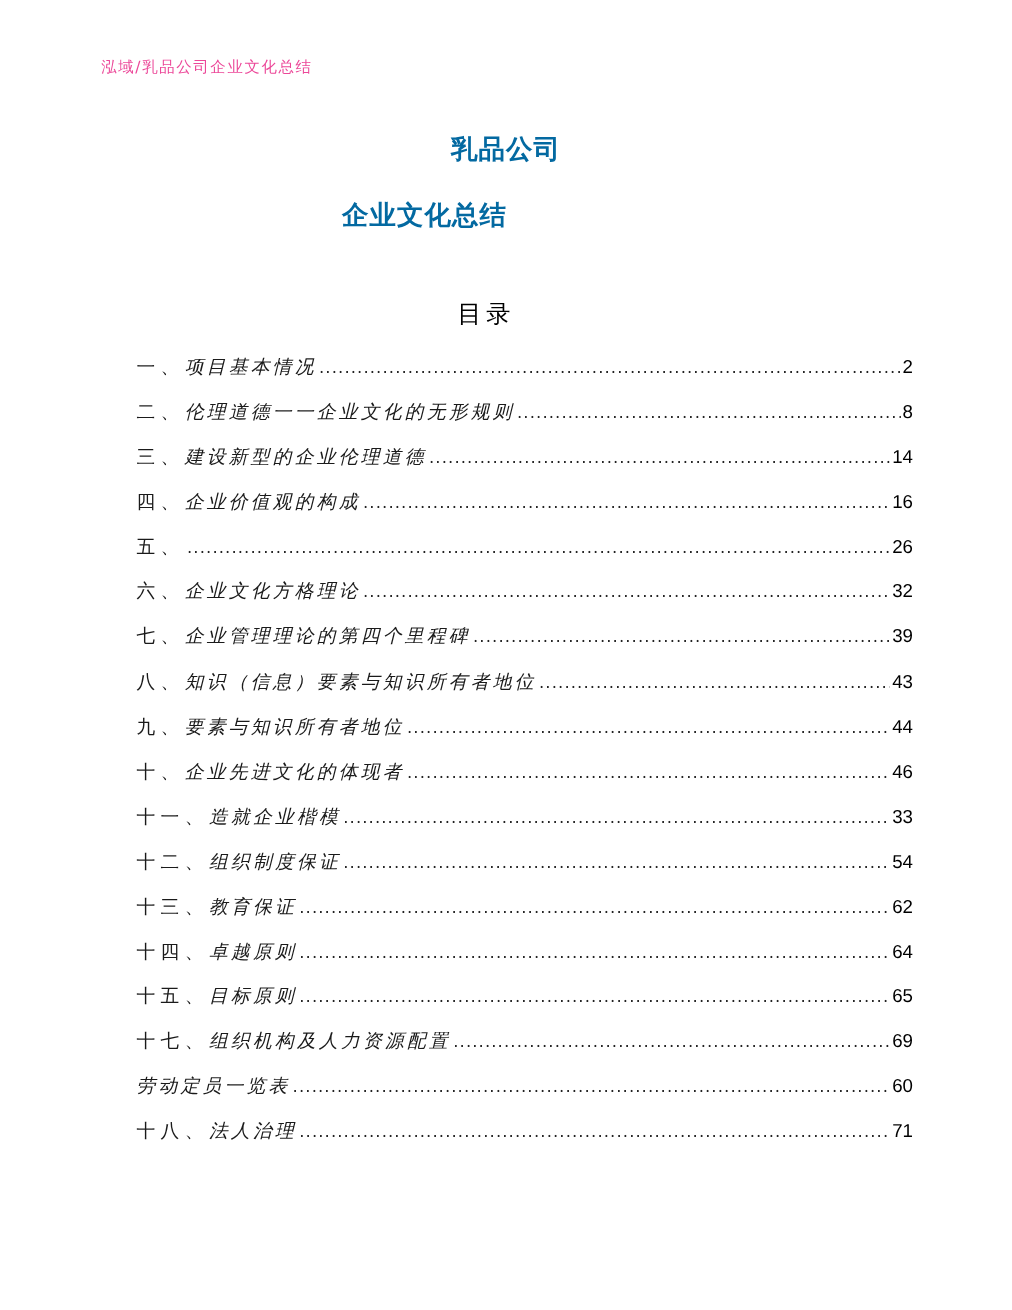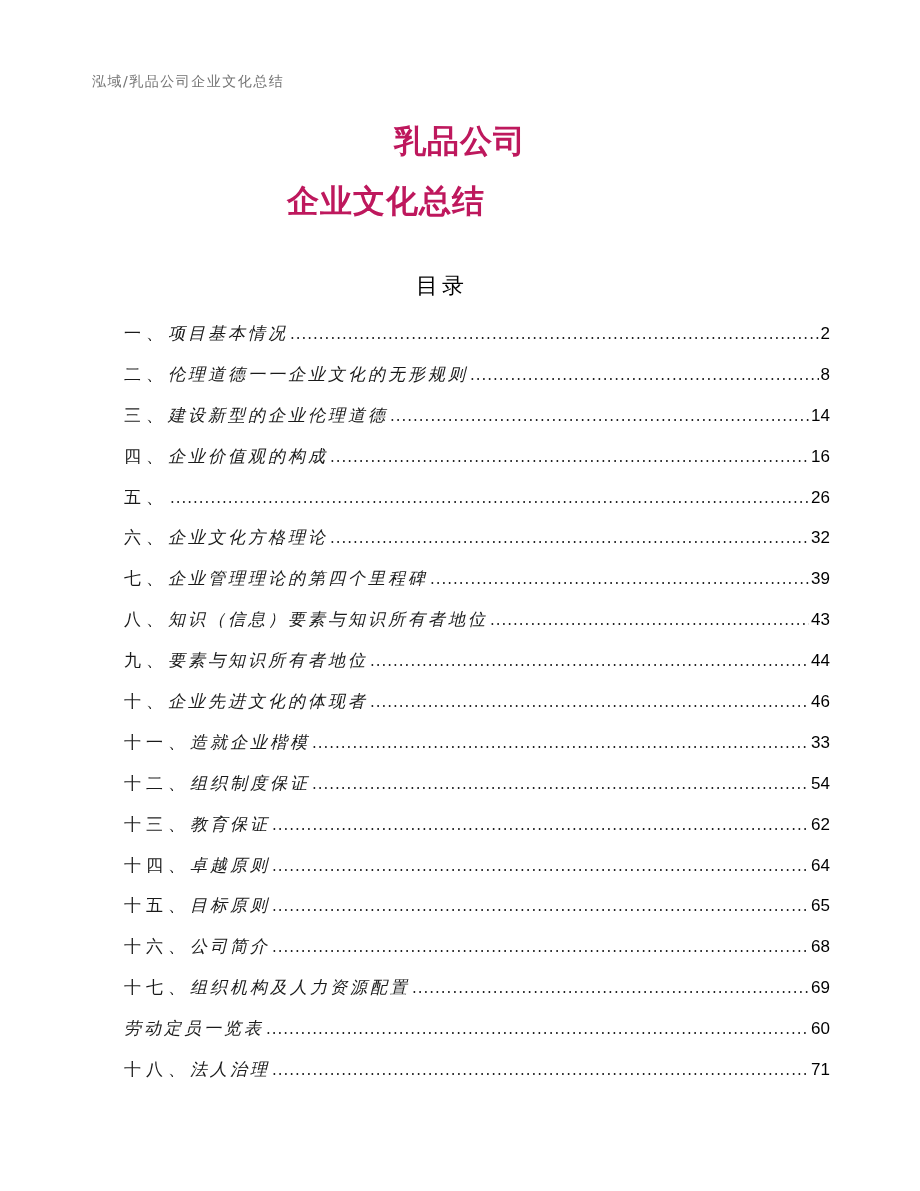--- a/index.html
+++ b/index.html
@@ -13,29 +13,28 @@
     position: relative;
     overflow: hidden;
     font-family: "DejaVu Sans", "Liberation Sans", sans-serif;
     color: #000;
   }
   .running-header {
     position: absolute;
     left: 92px;
     top: 52px;
     font-size: 14px;
-    color: #737373;
+    color: #ec4899;
     letter-spacing: 1.5px;
-    margin-top: 21px;
   }
   .title-line {
     font-weight: bold;
-    font-size: 32px;
+    font-size: 24px;
     letter-spacing: 1px;
-    color: #be185d;
+    color: #0369a1;
   }
   .title-1 { position: absolute; left: 0; width: 920px; text-align: center; top: 120px; }
   .title-2 { position: absolute; left: 0; width: 772px; text-align: center; top: 180px; }
   .toc-heading {
     position: absolute;
     left: 0;
     width: 884px;
     text-align: center;
     top: 271px;
     font-size: 22px;
@@ -177,26 +176,20 @@
     <span class="toc-dots"></span>
     <span class="toc-page">64</span>
   </div>
   <div class="toc-row">
     <span class="toc-num">十五、</span>
     <span class="toc-label">目标原则</span>
     <span class="toc-dots"></span>
     <span class="toc-page">65</span>
   </div>
   <div class="toc-row">
-    <span class="toc-num">十六、</span>
-    <span class="toc-label">公司简介</span>
-    <span class="toc-dots"></span>
-    <span class="toc-page">68</span>
-  </div>
-  <div class="toc-row">
     <span class="toc-num">十七、</span>
     <span class="toc-label">组织机构及人力资源配置</span>
     <span class="toc-dots"></span>
     <span class="toc-page">69</span>
   </div>
   <div class="toc-row">
     <span class="toc-num"></span>
     <span class="toc-label">劳动定员一览表</span>
     <span class="toc-dots"></span>
     <span class="toc-page">60</span>

